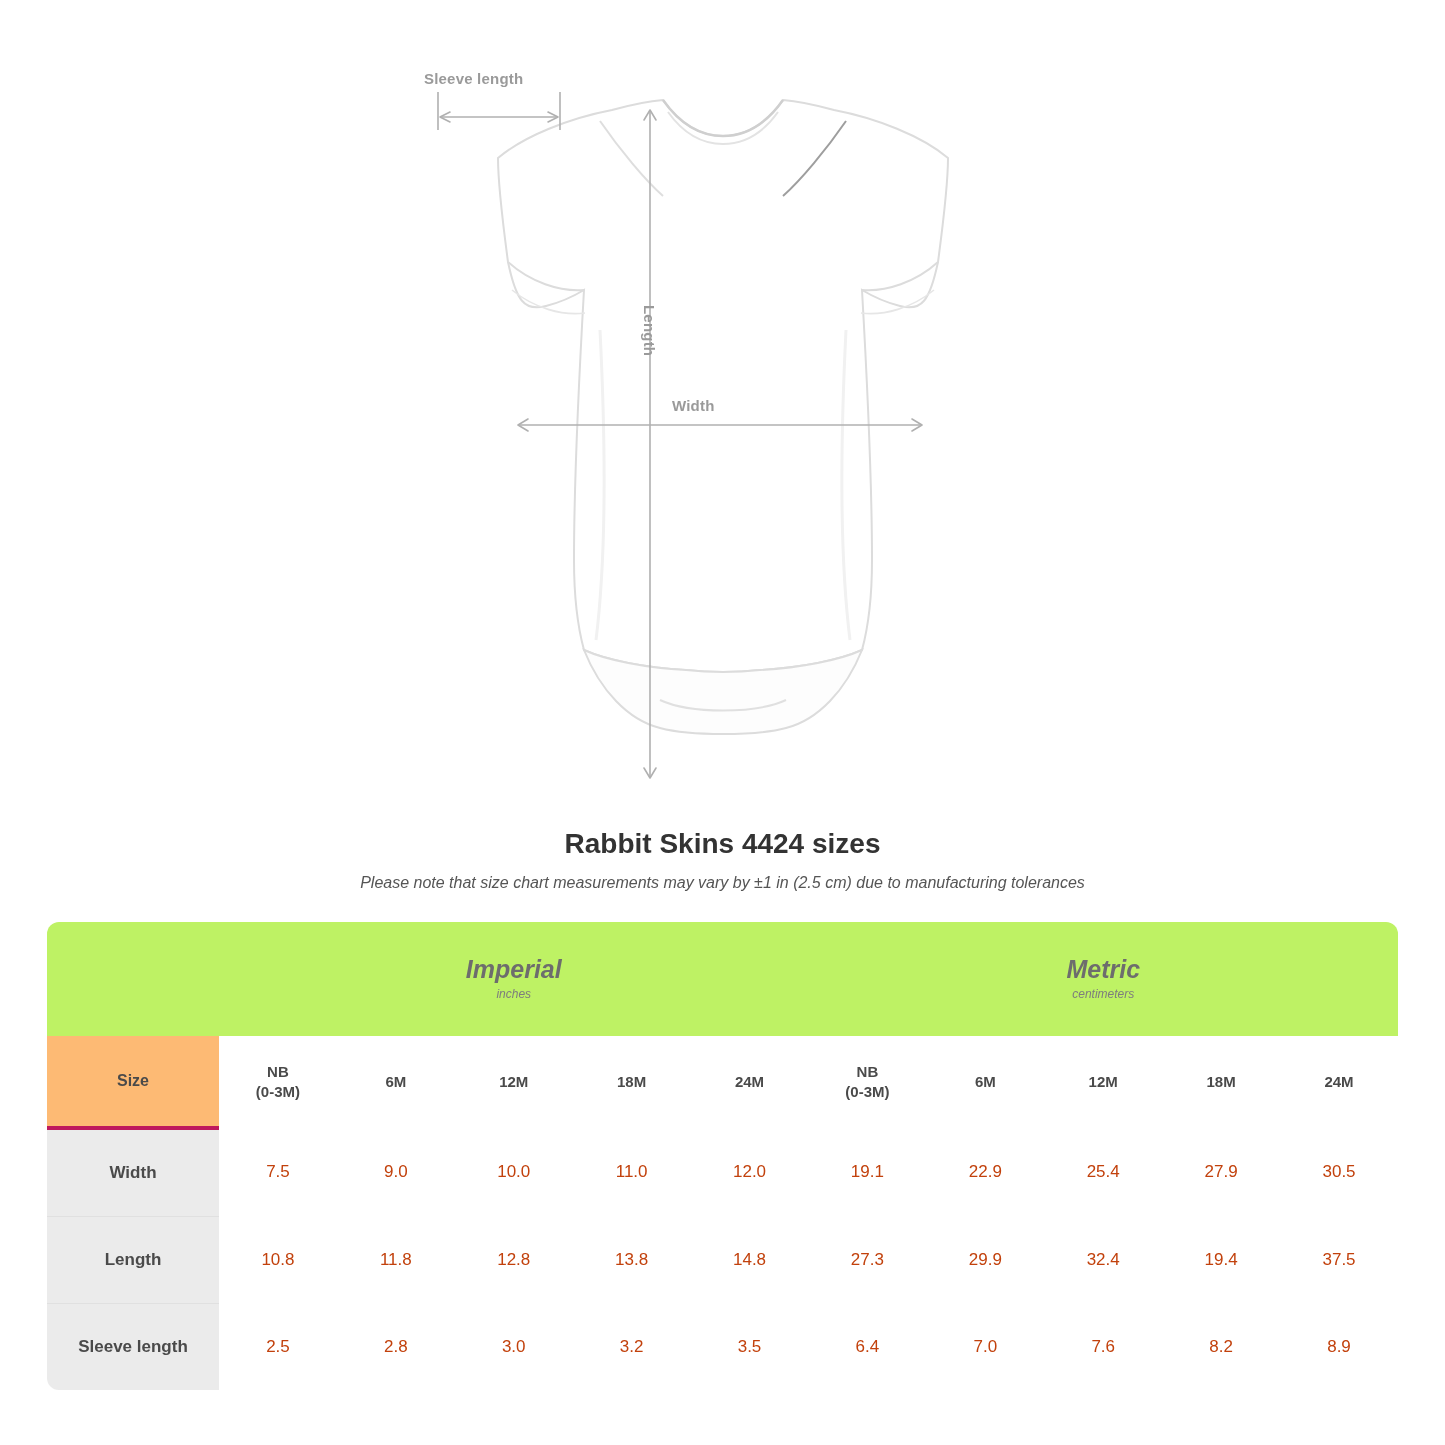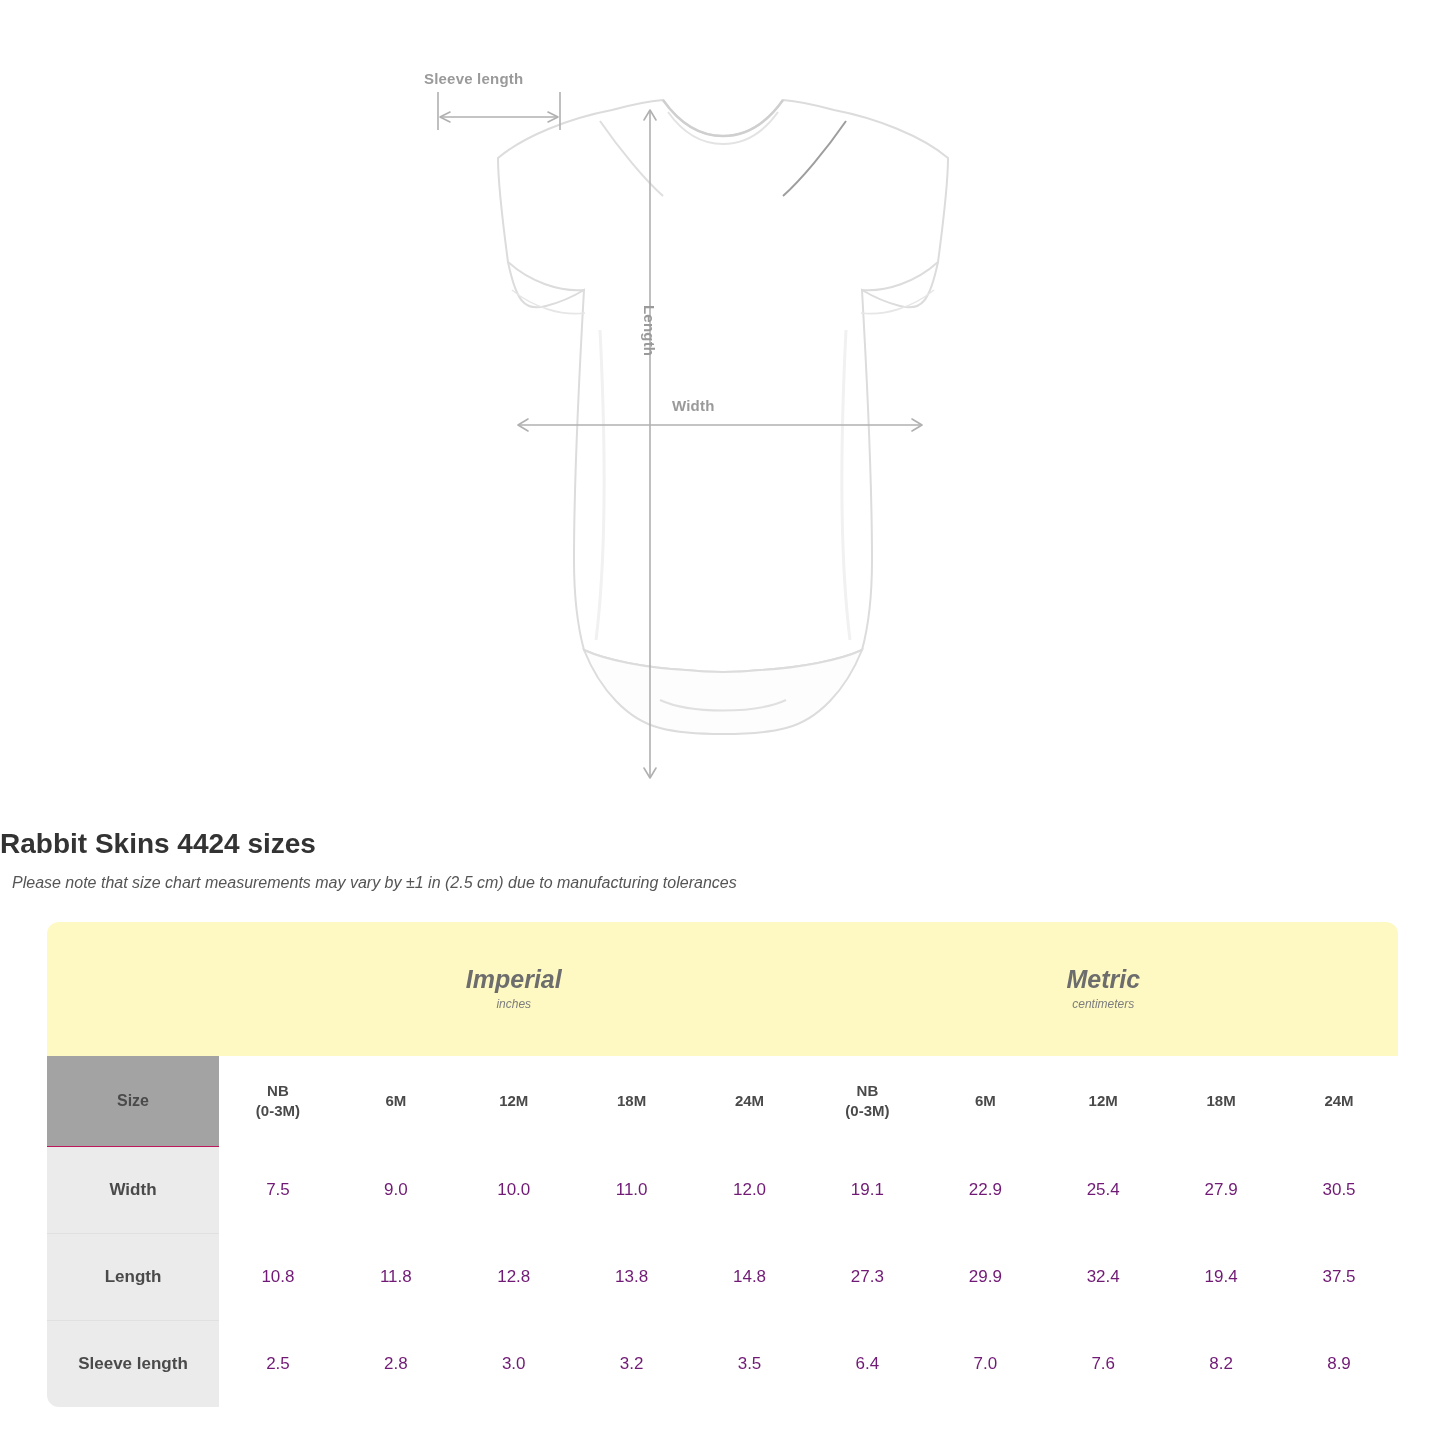--- a/index.html
+++ b/index.html
@@ -43,21 +43,21 @@
   #width-label  { left: 672px; top: 397px; }
   #length-label {
     left: 641px;
     top: 305px;
     writing-mode: vertical-rl;
     text-orientation: mixed;
   }
 
   
   .title-block {
-    text-align: left;
+    text-align: center;
     margin-top: 8px;
   }
   .chart-title {
     font-size: 28px;
     font-weight: bold;
     color: #333333;
     margin: 0 0 14px 0;
   }
   .chart-note {
     font-size: 16px;
@@ -77,22 +77,22 @@
     table-layout: fixed;
   }
   table.size-table td,
   table.size-table th {
     text-align: center;
     vertical-align: middle;
     border: none;
   }
   
   .unit-row td {
-    background: #fef9c3;
-    height: 134px;
+    background: #bef264;
+    height: 114px;
     padding: 0;
   }
   .unit-row td.first {
     border-top-left-radius: 12px;
   }
   .unit-row td.last {
     border-top-right-radius: 12px;
   }
   .unit-name {
     font-size: 25px;
@@ -109,34 +109,34 @@
   }
   .size-row td {
     height: 88px;
     font-size: 16px;
     font-weight: bold;
     color: #4a4a4a;
     background: #ffffff;
     border-bottom: 1px solid #e2e2e2;
   }
   .size-row td.rowlabel {
-    background: #a3a3a3;
-    border-bottom: 1px solid #be185d;
+    background: #fdba74;
+    border-bottom: 4px solid #be185d;
   }
   .size-cell-sub {
     display: block;
     font-size: 15px;
     font-weight: bold;
     color: #4a4a4a;
     line-height: 1.35;
   }
   .data-row td {
     height: 84px;
     font-size: 17px;
-    color: #701a75;
+    color: #c2410c;
     background: #ffffff;
     border-bottom: 1px solid #e8e8e8;
   }
   .data-row td.rowlabel {
     font-weight: bold;
     color: #4a4a4a;
     font-size: 17px;
     background: #ebebeb;
     border-bottom: 1px solid #e0e0e0;
   }

